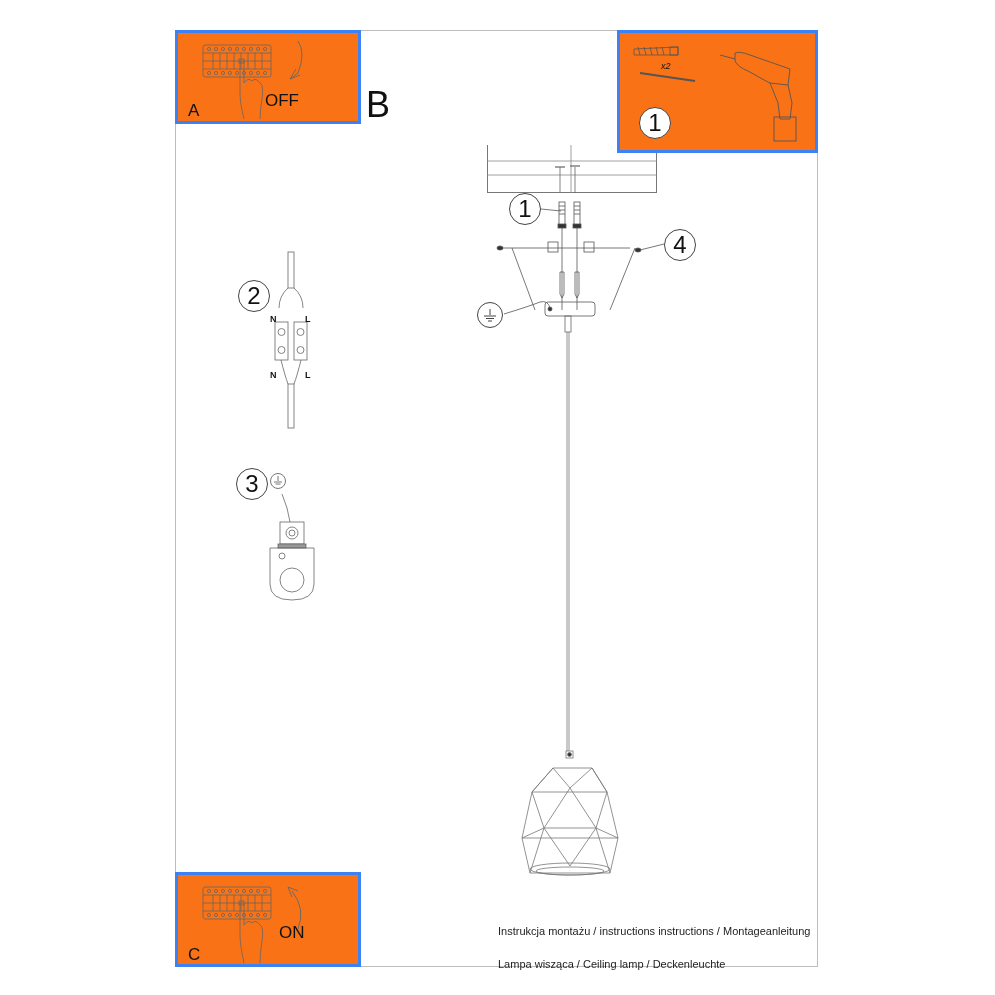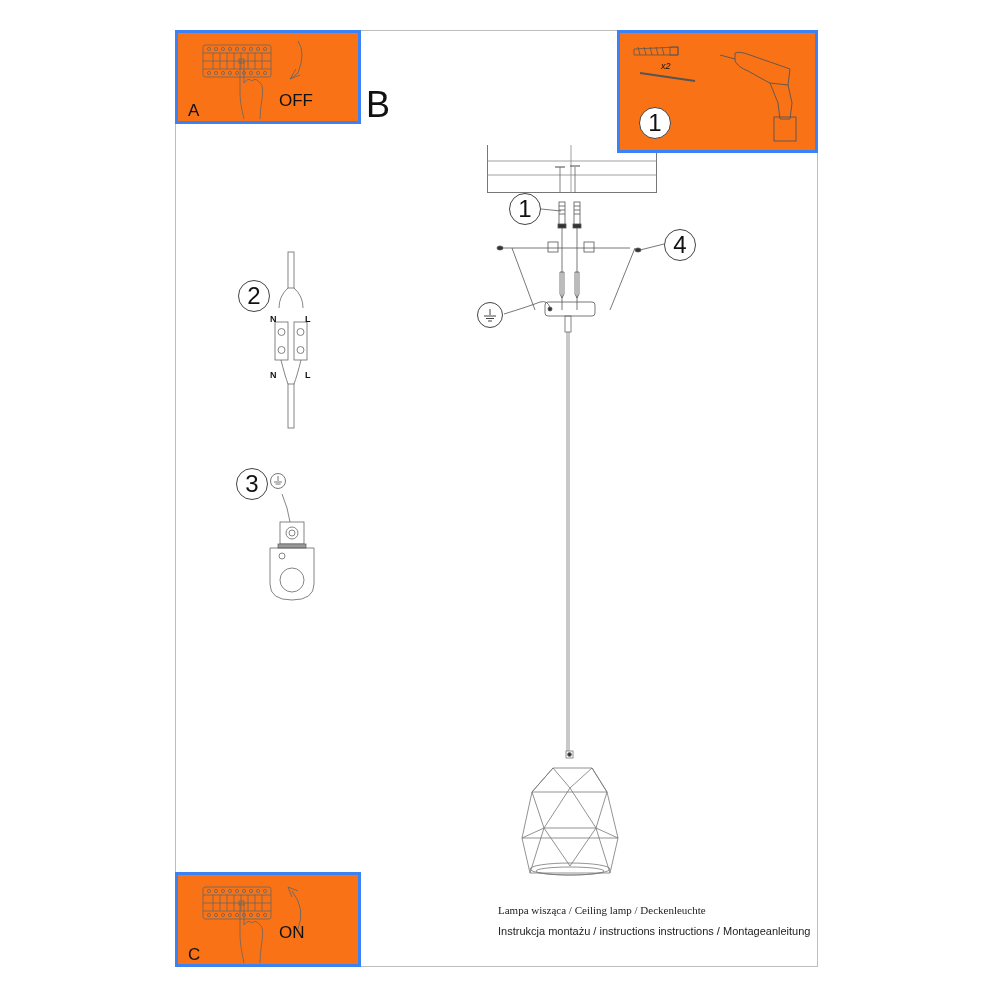--- a/index.html
+++ b/index.html
@@ -57,21 +57,21 @@
     <g fill="none" stroke="#666" stroke-width="0.8">
       <path d="M62 28 L62 60 Q62 70 66 86 M66 28 L66 50 Q70 44 74 48 Q78 44 82 50 Q86 52 84 66 Q82 78 82 86"></path>
       <rect x="61" y="26" width="5" height="4"></rect>
     </g>
     <g fill="none" stroke="#666" stroke-width="0.9">
       <path d="M120 8 Q128 20 120 40 L112 46"></path>
       <path d="M112 46 L118 36 M112 46 L122 42"></path>
     </g>
   </svg>
   <span class="lbl" style="left:10px;top:68px;">A</span>
-  <span class="lbl" style="left:101px;top:58px;">OFF</span>
+  <span class="lbl" style="left:87px;top:58px;">OFF</span>
 </div>
 
 <span class="big" style="left:366px;top:84px;">B</span>
 
 <div class="abs" style="left:487px;top:145px;width:170px;height:48px;border:1px solid #777;border-top:none;box-sizing:border-box;"></div>
 <svg width="170" height="48" style="left:487px;top:145px;">
   <line x1="0" y1="16" x2="170" y2="16" stroke="#888" stroke-width="0.8"></line>
   <line x1="0" y1="30" x2="170" y2="30" stroke="#888" stroke-width="0.8"></line>
   <line x1="84" y1="0" x2="84" y2="48" stroke="#888" stroke-width="0.8"></line>
   <line x1="73" y1="22" x2="73" y2="48" stroke="#666" stroke-width="0.8"></line>
@@ -260,13 +260,13 @@
     <g fill="none" stroke="#666" stroke-width="0.9">
       <path d="M120 54 Q128 34 114 16"></path>
       <path d="M110 12 L114 22 M110 12 L120 16"></path>
     </g>
   </svg>
   <span class="lbl" style="left:10px;top:70px;">C</span>
   <span class="lbl" style="left:101px;top:48px;">ON</span>
 </div>
 
 <div class="caption" style="top:925px;">Instrukcja montażu / instructions instructions / Montageanleitung</div>
-<div class="caption" style="top:904px;font-family:Liberation Serif, serif;">Lampa wisząca / Ceiling lamp / Deckenleuchte</div>
+<div class="caption" style="top:958px;">Lampa wisząca / Ceiling lamp / Deckenleuchte</div>
 
 </body></html>

